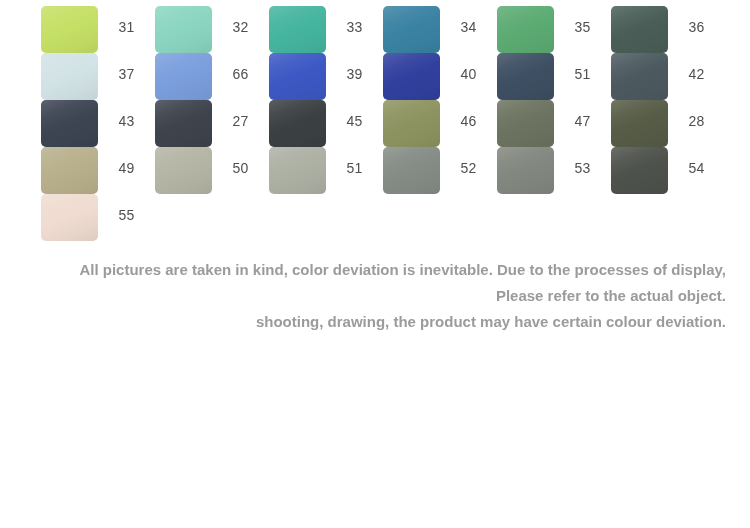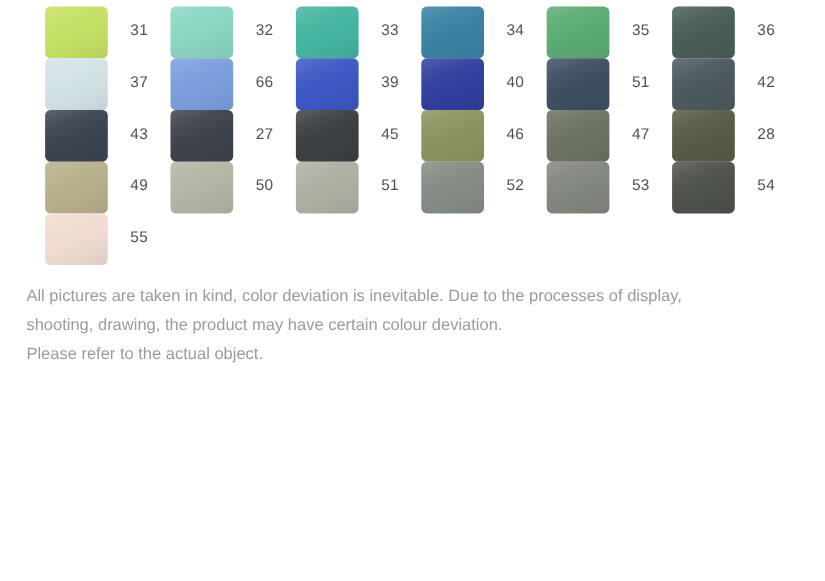--- a/index.html
+++ b/index.html
@@ -54,25 +54,26 @@
     color: #4f4f4f;
     line-height: 1;
     padding-top: 14px;
     padding-bottom: 0;
     letter-spacing: 0.2px;
     height: 29px;
     box-sizing: border-box;
   }
   #disclaimer {
     margin-top: 16px;
-    text-align: left;
+    text-align: right;
     color: #9b9b9b;
     font-size: 15px;
     line-height: 26px;
     padding: 0 24px;
+    font-weight: bold;
   }
   .disclaimer-line {
     display: block;
   }
 </style>
 </head>
 <body>
 
 <div id="swatch-grid">
     <div class="swatch-cell">
@@ -172,15 +173,15 @@
       <div class="swatch-label">54</div>
     </div>
     <div class="swatch-cell">
       <div class="swatch-chip" style="background-color: rgb(240, 220, 208);"></div>
       <div class="swatch-label">55</div>
     </div>
   </div>
 
 <div id="disclaimer">
   <span class="disclaimer-line">All pictures are taken in kind, color deviation is inevitable. Due to the processes of display,</span>
+  <span class="disclaimer-line">Please refer to the actual object.</span>
   <span class="disclaimer-line">shooting, drawing, the product may have certain colour deviation.</span>
-  <span class="disclaimer-line">Please refer to the actual object.</span>
 </div>
 
 </body></html>

